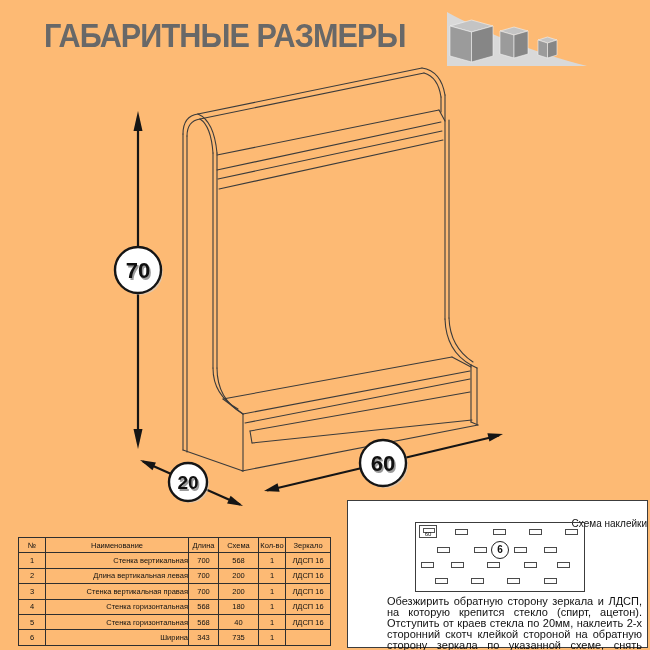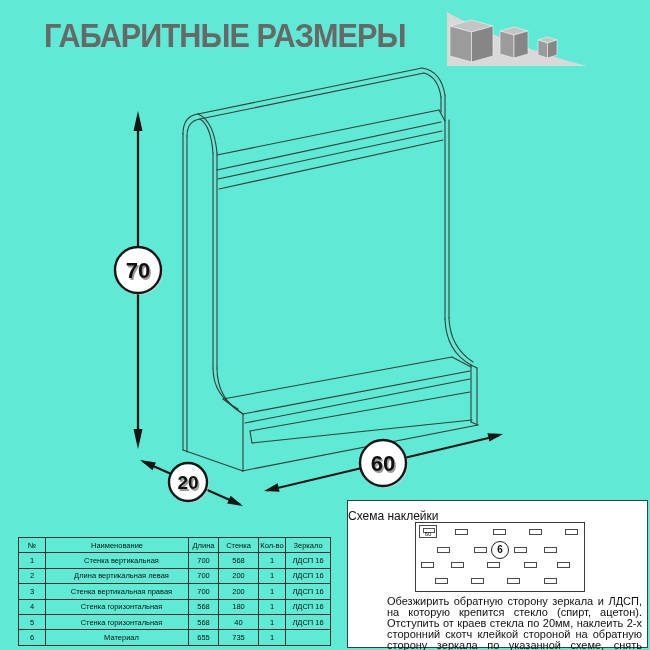--- a/index.html
+++ b/index.html
@@ -1,33 +1,33 @@
 <!DOCTYPE html>
 <html><head>
 <meta charset="utf-8">
 <style>
   html,body{margin:0;padding:0;background:#fff;}
-  #sheet{position:relative;width:650px;height:650px;background:#5eead4;overflow:hidden;
+  #sheet{position:relative;width:650px;height:650px;background:#fdba74;overflow:hidden;
          font-family:"Liberation Sans",sans-serif;color:#111;}
   
   #title{position:absolute;left:44px;top:16px;font-size:34px;font-weight:bold;
          color:#686868;letter-spacing:-1px;transform:scaleX(0.9);transform-origin:left center;
          white-space:nowrap;}
   
   #draw{position:absolute;left:0;top:0;}
   
   #parts{position:absolute;left:18px;top:537px;width:312px;border-collapse:collapse;
          font-size:7.5px;table-layout:fixed;}
   #parts th,#parts td{border:1px solid #2f2f2f;padding:0;height:14.4px;text-align:center;
          font-weight:normal;overflow:hidden;white-space:nowrap;}
-  #parts td.nm{text-align:center;padding-left:9px;}
+  #parts td.nm{text-align:right;padding-left:9px;}
   
   #scheme{position:absolute;left:347px;top:500px;width:299px;height:146px;
           border:1px solid #3c3c3c;background:#fff;}
-  .sch-title{text-align:left;font-size:12px;line-height:9.6px;margin-top:11px;}
+  .sch-title{text-align:right;font-size:10px;line-height:9.6px;margin-top:18px;}
   #mirror{position:absolute;left:67px;top:21px;width:168px;height:68px;border:1px solid #3c3c3c;}
   .strip{position:absolute;width:13px;height:6px;border:1px solid #4a4a4a;background:#fdfdfd;
          box-sizing:border-box;}
   #tape60{position:absolute;left:3px;top:2px;width:18px;height:13px;border:1px solid #4a4a4a;
           box-sizing:border-box;}
   #tape60 .mini{position:absolute;left:3px;top:2px;width:10px;height:3px;border:1px solid #555;}
   #tape60 .lbl{position:absolute;left:0;right:0;top:5px;text-align:center;font-size:6px;}
   #ref6{position:absolute;left:75px;top:18px;width:18px;height:18px;border:1.5px solid #222;
         border-radius:50%;box-sizing:border-box;background:#fff;font-size:10px;font-weight:bold;
         text-align:center;line-height:15px;}
@@ -149,21 +149,21 @@
         <col style="width:30px">
       <col style="width:40px">
         <col style="width:27px">
         <col style="width:45px">
     </colgroup>
     <tbody>
         <tr>
       <th>№</th>
       <th>Наименование</th>
       <th>Длина</th>
-      <th>Стенка</th>
+      <th>Схема</th>
       <th>Кол-во</th>
       <th>Зеркало</th>
     </tr>
     <tr>
       <td>1</td>
       <td class="nm">Стенка вертикальная</td>
       <td>700</td>
       <td>568</td>
       <td>1</td>
       <td>ЛДСП 16</td>
@@ -195,22 +195,22 @@
     <tr>
       <td>5</td>
       <td class="nm">Стенка горизонтальная</td>
       <td>568</td>
       <td>40</td>
       <td>1</td>
       <td>ЛДСП 16</td>
     </tr>
     <tr>
       <td>6</td>
-      <td class="nm">Материал</td>
-      <td>655</td>
+      <td class="nm">Ширина</td>
+      <td>343</td>
       <td>735</td>
       <td>1</td>
       <td></td>
     </tr>
   </tbody>
     </table>
 
   <div id="scheme">
     <div class="sch-title">Схема наклейки</div>
 

